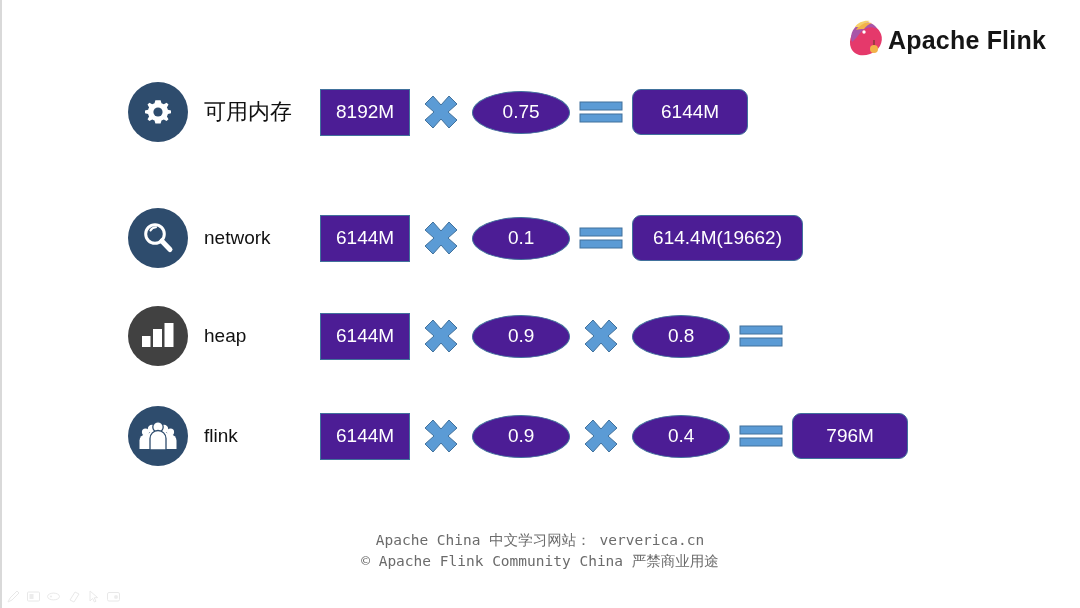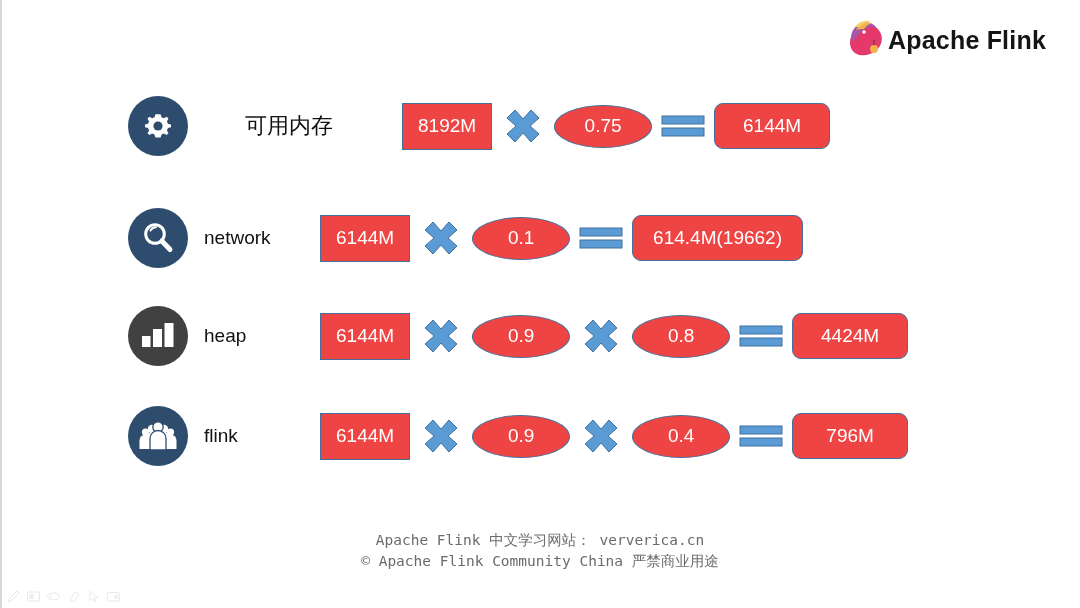--- a/index.html
+++ b/index.html
@@ -56,21 +56,21 @@
     width: 1080px;
     height: 530px;
   }
   .row {
     position: absolute;
     left: 128px;
     display: flex;
     align-items: center;
     height: 72px;
   }
-  .row-0 { top: 90px; gap: 41px; }
+  .row-0 { top: 76px; }
   .row-1 { top: 202px; }
   .row-2 { top: 300px; }
   .row-3 { top: 400px; justify-content: center; }
 
   
   .badge {
     width: 60px;
     height: 60px;
     border-radius: 50%;
     flex: 0 0 auto;
@@ -105,21 +105,21 @@
   }
 
   .chip {
     color: #ffffff;
     display: flex;
     align-items: center;
     justify-content: center;
     box-sizing: border-box;
     font-size: 19px;
     white-space: nowrap;
-    background: #ef4444;
+    background: #4c1d95;
     border: 1px solid #41719c;
   }
   .chip.rect {
     height: 47px;
     padding: 0 15px;
     min-width: 84px;
   }
   .chip.round {
     height: 46px;
     padding: 0 20px;
@@ -273,21 +273,20 @@
           <path fill="#5b9bd5" stroke="#41719c" stroke-width="1" d="M12 4 L20 13 L28 4 L36 12 L27 20 L36 28 L28 36 L20 27 L12 36 L4 28 L13 20 L4 12 Z"></path>
         </svg>
       </div>
       <div class="chip ellipse">0.8</div>
       <div class="op op-equals">
         <svg width="44" height="26" viewBox="0 0 44 26" aria-hidden="true">
           <rect x="1" y="3" width="42" height="8" fill="#5b9bd5" stroke="#41719c" stroke-width="1"></rect>
           <rect x="1" y="15" width="42" height="8" fill="#5b9bd5" stroke="#41719c" stroke-width="1"></rect>
         </svg>
       </div>
-      <div class="chip round">4424M</div>
     </div>
   </div>
 
   <div class="row row-3">
     <div class="badge navy">
       <svg width="40" height="34" viewBox="0 0 40 34" aria-hidden="true">
         <circle cx="7.5" cy="13" r="3.6" fill="#ffffff"></circle>
         <path d="M1.5 30 v-8.5 a6 6 0 0 1 12 0 V30 Z" fill="#ffffff"></path>
         <circle cx="32.5" cy="13" r="3.6" fill="#ffffff"></circle>
         <path d="M26.5 30 v-8.5 a6 6 0 0 1 12 0 V30 Z" fill="#ffffff"></path>
@@ -320,21 +319,21 @@
           <rect x="1" y="15" width="42" height="8" fill="#5b9bd5" stroke="#41719c" stroke-width="1"></rect>
         </svg>
       </div>
       <div class="chip round">796M</div>
     </div>
   </div>
 
 </div>
 
 <div class="footer">
-  <div class="line">Apache Flink 中文学习网站： ververica.cn</div>
+  <div class="line">Apache China 中文学习网站： ververica.cn</div>
   <div class="line">© Apache Flink Community China  严禁商业用途</div>
 </div>
 
 <div class="annot-bar">
   <div class="tool">
     <svg width="15" height="15" viewBox="0 0 15 15" aria-hidden="true">
       <path d="M2 13 L4 9 L11 2 L13 4 L6 11 Z" fill="none" stroke="#555" stroke-width="1"></path>
     </svg>
   </div>
   <div class="tool">

